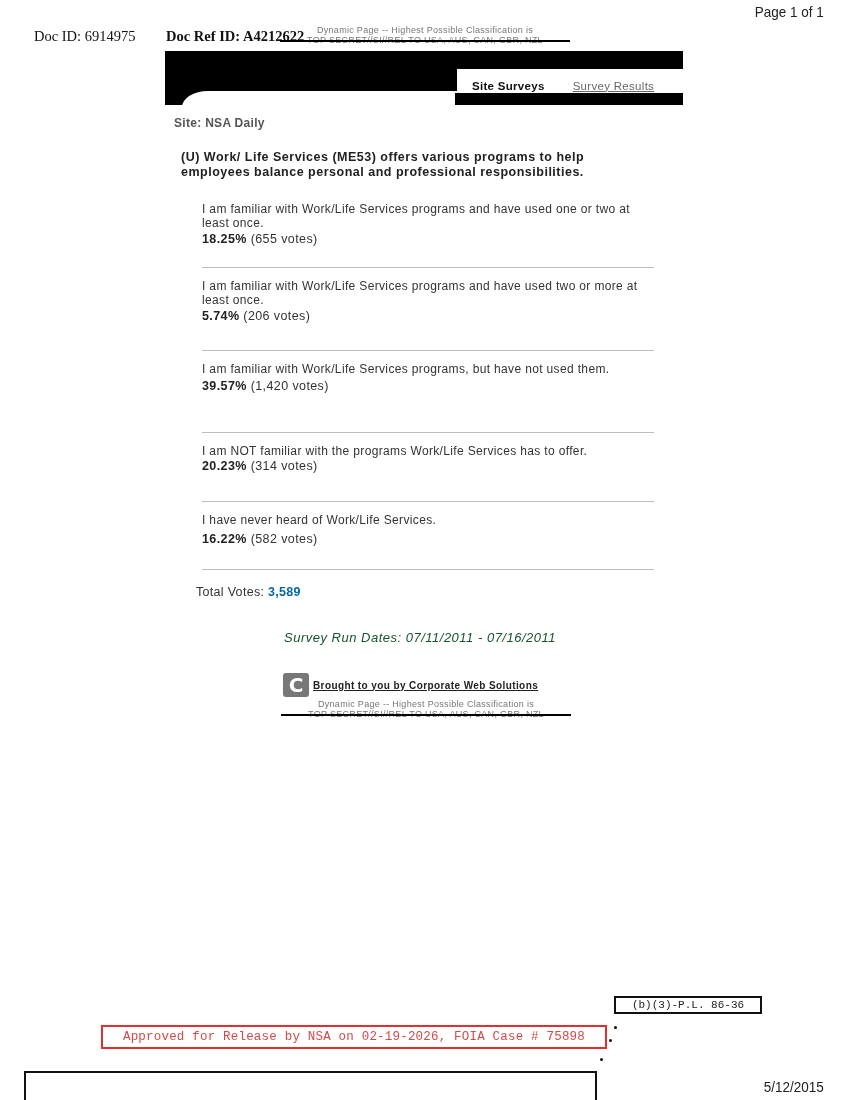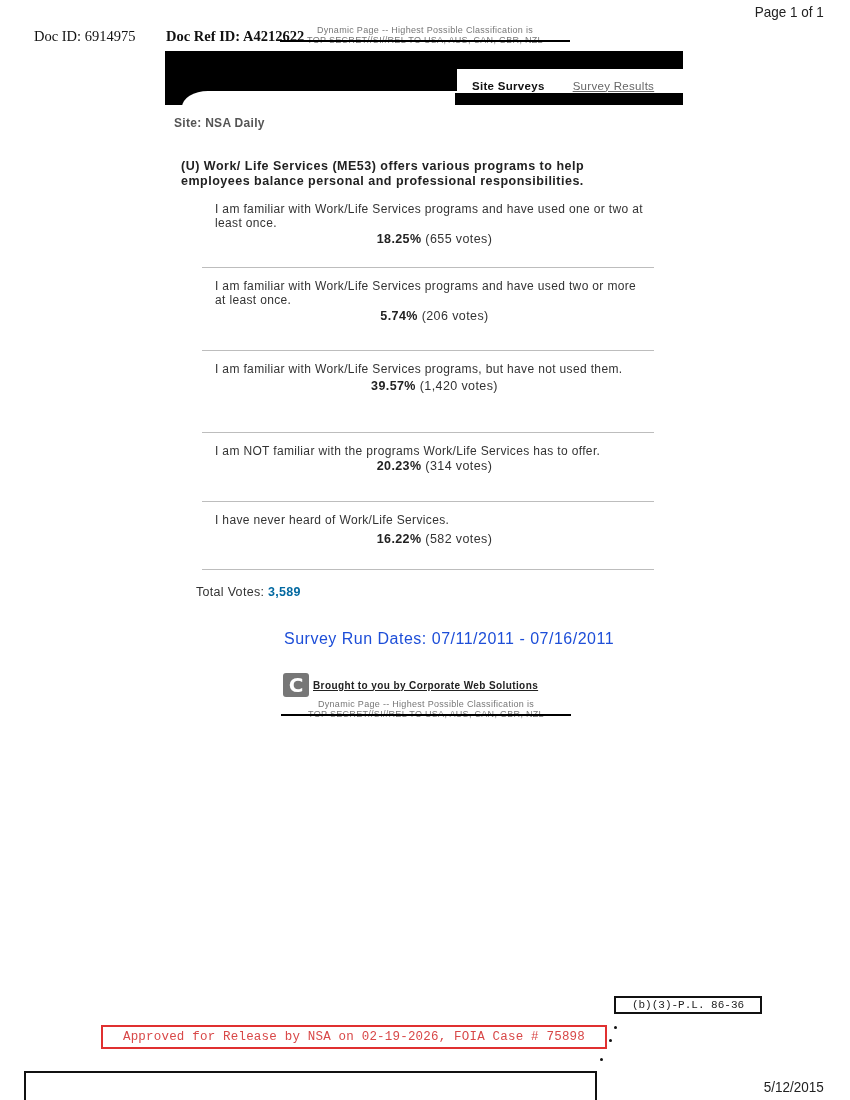--- a/index.html
+++ b/index.html
@@ -32,35 +32,35 @@
     .hdr-right-top { left: 455px; top: 51px; width: 228px; height: 18px; background: #000; }
     .hdr-right-bot { left: 455px; top: 93px; width: 228px; height: 12px; background: #000; }
     .hdr-tabs { left: 457px; top: 78px; width: 226px; height: 15px; display: flex; align-items: center; }
     .tab { font-size: 11.5px; font-weight: bold; letter-spacing: 0.3px; cursor: pointer; }
     .tab-active { color: #111; margin-left: 15px; }
     .tab-link { color: #666; margin-left: 28px; text-decoration: underline; font-weight: normal; }
 
     .site-label { left: 174px; top: 116px; font-size: 12px; font-weight: bold; color: #555; letter-spacing: 0.3px; text-align: center; }
 
     .question {
-      left: 181px; top: 159px; width: 470px; font-size: 12.5px; font-weight: bold; color: #222;
+      left: 181px; top: 150px; width: 470px; font-size: 12.5px; font-weight: bold; color: #222;
       line-height: 15px; letter-spacing: 0.5px;
     }
 
     .answers { left: 202px; top: 203px; width: 452px; }
-    .answer { position: relative; margin-left: 13px; }
+    .answer { position: relative; }
     .answer-text { font-size: 12px; color: #333; line-height: 13.5px; letter-spacing: 0.35px; padding-right: 6px; }
-    .answer-result { text-align: center; font-size: 12.5px; color: #333; letter-spacing: 0.4px; margin-top: 2px; }
+    .answer-result { text-align: left; font-size: 12.5px; color: #333; letter-spacing: 0.4px; margin-top: 2px; }
     .answer-result .pct { font-weight: bold; color: #222; }
     .sep { height: 1px; background: #bdbdbd; margin: 0; }
 
     .total { left: 196px; top: 585px; font-size: 12.5px; color: #333; letter-spacing: 0.3px; }
     .total b { color: #0369a1; }
 
-    .run-dates { left: 284px; top: 630px; font-size: 16px; color: #1d4ed8; letter-spacing: 0.5px; }
+    .run-dates { left: 284px; top: 630px; font-size: 13px; color: #14532d; letter-spacing: 0.5px; font-style: italic; }
 
     .brought { left: 283px; top: 673px; display: flex; align-items: center; }
     .logo {
       width: 26px; height: 24px; background: #777; border-radius: 3px; position: relative;
       display: flex; align-items: center; justify-content: center;
     }
     .logo span { color: #fff; font-weight: bold; font-size: 20px; line-height: 20px; font-family: "DejaVu Sans", sans-serif; }
     .brought-text { font-size: 10px; font-weight: bold; color: #222; margin-left: 4px; letter-spacing: 0.4px; text-decoration: underline; }
 
     

